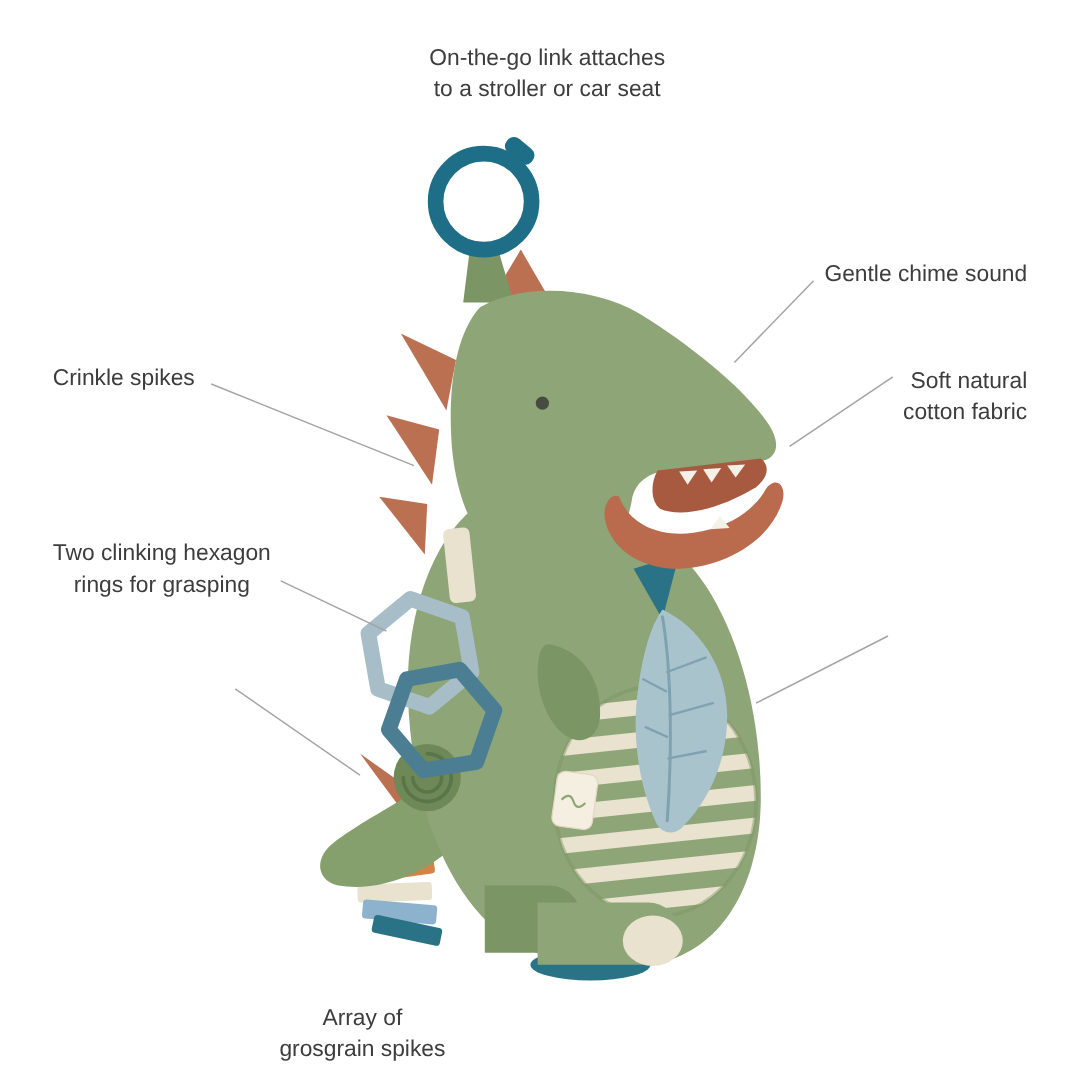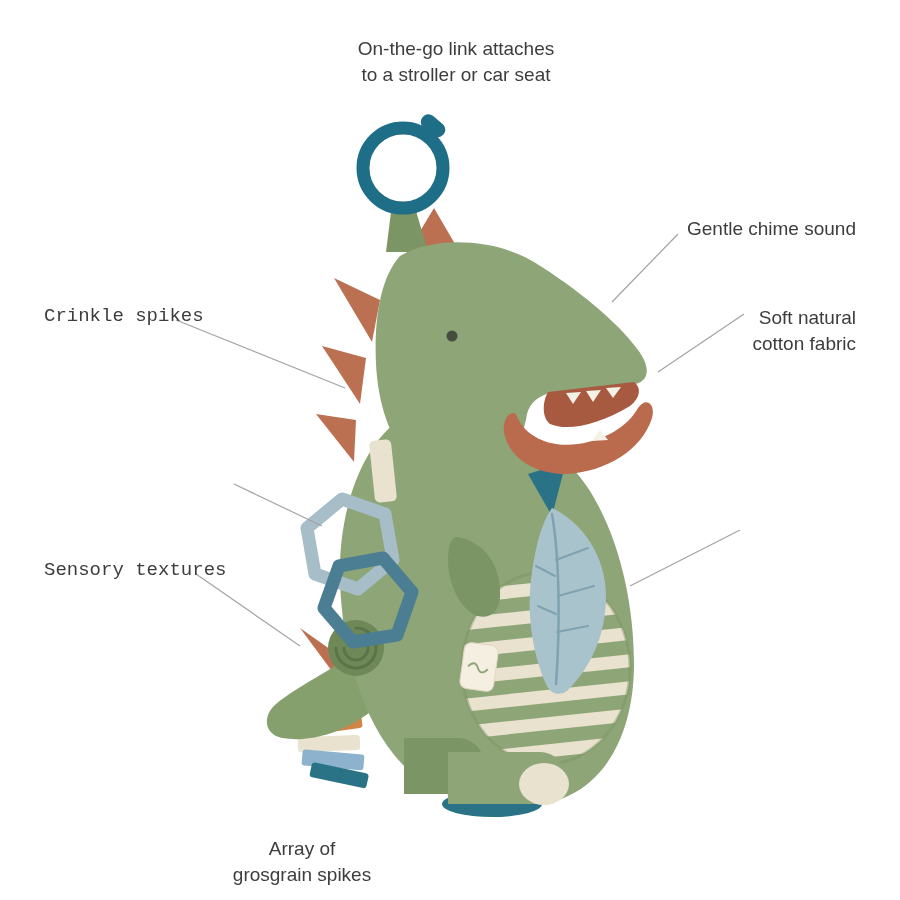--- a/index.html
+++ b/index.html
@@ -1,20 +1,20 @@
 <!DOCTYPE html>
 <html style="--body-green: #8EA577; --body-green-dark: #7C9564; --tail-green: #85A06D; --spike-rust: #BC7052; --mouth-rust: #A85A40; --jaw-rust: #BA6B4E; --ring-teal: #1F6E87; --teal-accent: #2A7386; --belly-cream: #E8E2CE; --hex-light: #A7BDC8; --hex-teal: #4C7E93; --leaf-blue: #A9C3CD; --leaf-vein: #7FA2B0; --tag-white: #F4EFE1; --eye-dark: #474C41; --ribbon-yellow: #E2C05F; --ribbon-orange: #D08447; --ribbon-blue: #8DB2CE; --texture-green: #6E8957; --texture-line: #5A7548; --line-gray: #A3A3A3; --text-gray: #3D3D3D;"><head>
 <meta charset="utf-8">
 <title>Plush Dinosaur Activity Toy — Feature Diagram</title>
 <style>
   html,body{margin:0;padding:0;background:#fff;}
   #stage{position:relative;width:900px;height:900px;background:#fff;overflow:hidden;
          font-family:"Liberation Sans", sans-serif;color:var(--text-gray,#3d3d3d);}
   .callout{position:absolute;font-size:19px;line-height:1.38;white-space:pre-line;color:var(--text-gray,#3d3d3d);}
-  .ta-c{text-align:center;} .ta-r{text-align:right;} .ta-l{text-align:center;font-family:Liberation Mono, monospace;}
+  .ta-c{text-align:center;} .ta-r{text-align:right;} .ta-l{text-align:center;}
   #toy-svg{position:absolute;left:0;top:0;}
   
   .f-body{fill:var(--body-green)} .f-bodydark{fill:var(--body-green-dark)}
   .f-tail{fill:var(--tail-green)}
   .f-spike{fill:var(--spike-rust)} .f-mouth{fill:var(--mouth-rust)} .f-jaw{fill:var(--jaw-rust)}
   .f-teal{fill:var(--teal-accent)} .f-cream{fill:var(--belly-cream)}
   .f-leaf{fill:var(--leaf-blue)} .s-leafvein{stroke:var(--leaf-vein);fill:none;stroke-linecap:round;}
   .f-tag{fill:var(--tag-white)} .f-eye{fill:var(--eye-dark)}
   .f-ry{fill:var(--ribbon-yellow)} .f-ro{fill:var(--ribbon-orange)} .f-rb{fill:var(--ribbon-blue)}
   .f-tooth{fill:#f4f1e6}
@@ -135,20 +135,21 @@
   <div class="callout ta-c" style="left:12px;right:0;top:36px;">On-the-go link attaches
 to a stroller or car seat</div>
 
   <div class="callout ta-r" style="right:44px;top:216px;">Gentle chime sound</div>
 
   <div class="callout ta-r" style="right:44px;top:281px;margin-top:24px;">Soft natural
 cotton fabric</div>
 
   <div class="callout ta-l" style="left:44px;top:303px;">Crinkle spikes</div>
 
+  <div class="callout ta-l" style="left:44px;top:449px;">Two clinking hexagon
+rings for grasping</div>
 
-  <div class="callout ta-l" style="left:44px;top:557px;">Sensory textures</div>
 
 
   <div class="callout ta-c" style="left:170px;width:264px;top:836px;">Array of
 grosgrain spikes</div>
 
 </div>
 
 </body></html>

